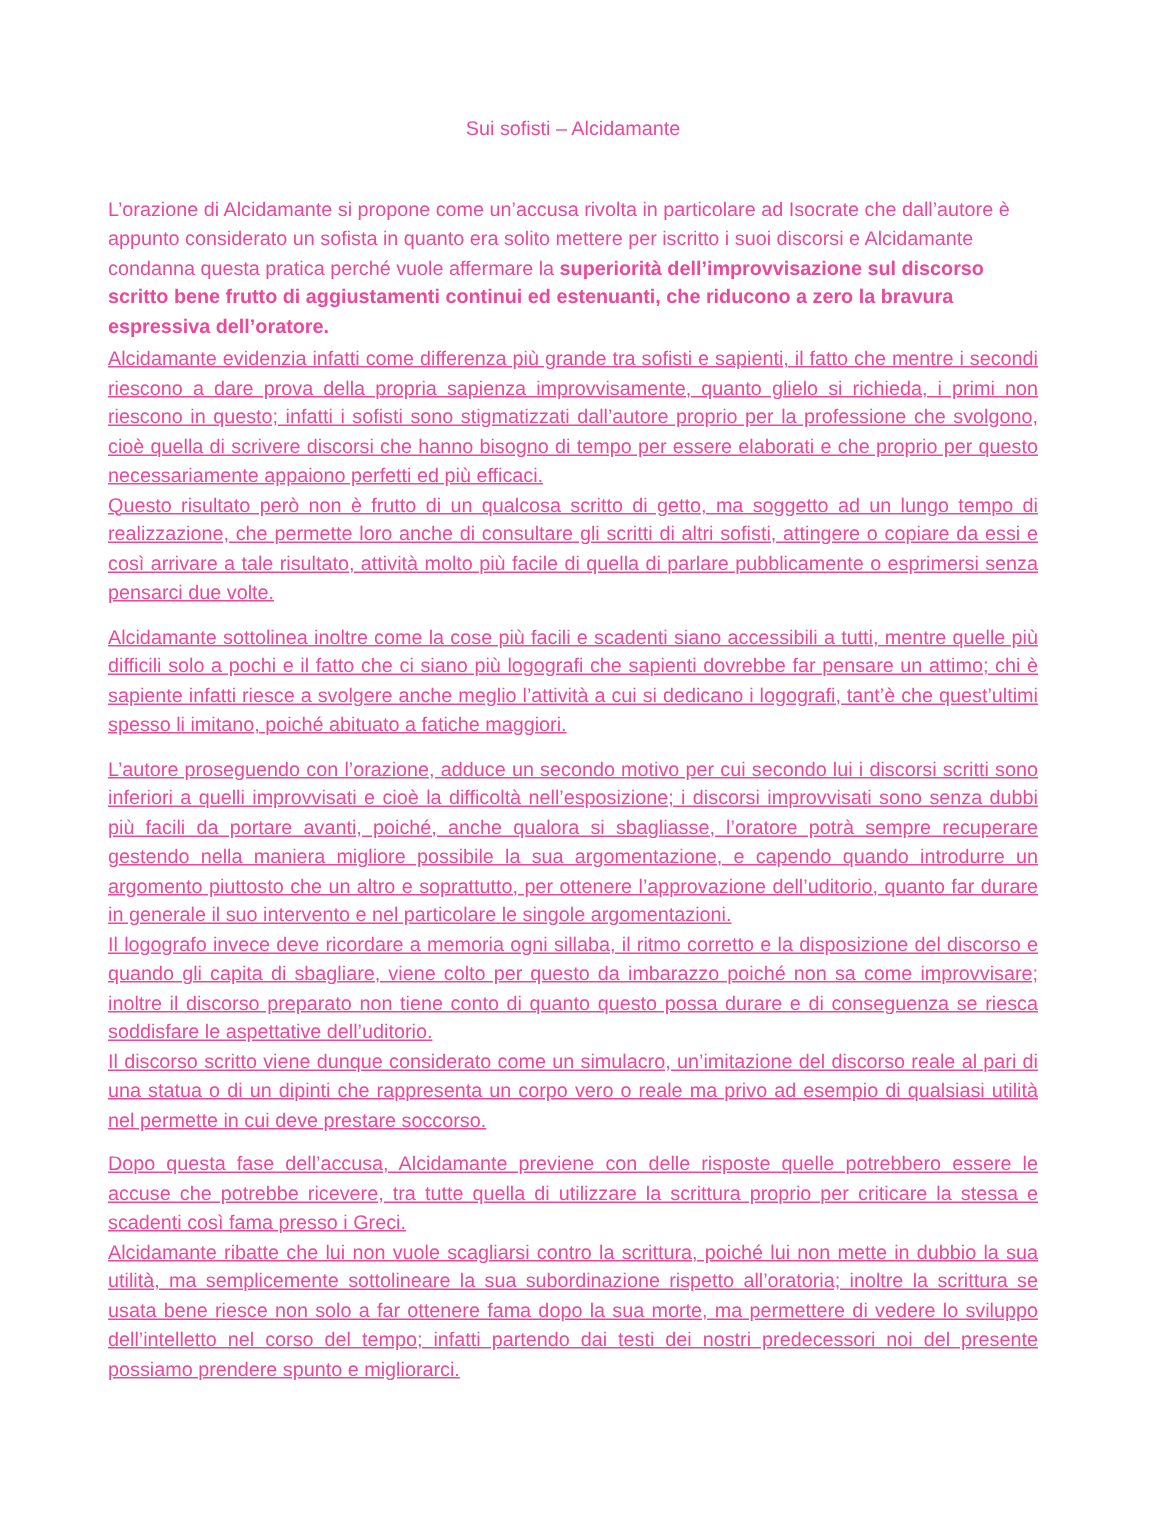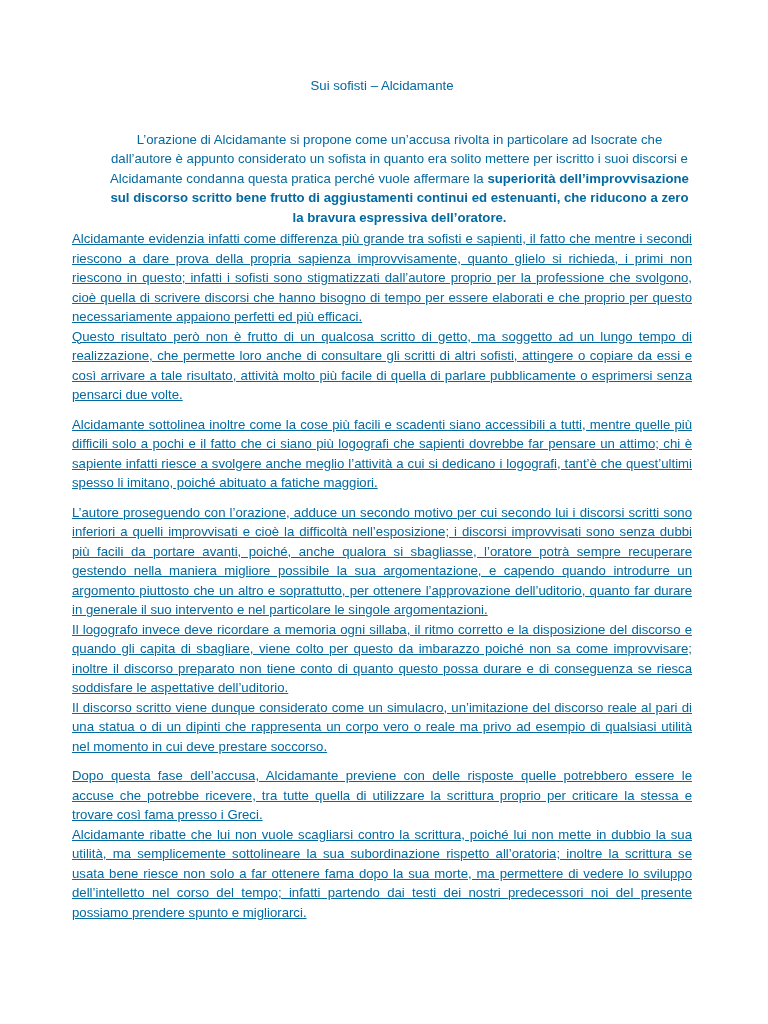--- a/index.html
+++ b/index.html
@@ -26,57 +26,56 @@
     margin: 0 0 34px 0;
     text-align: center;
     font-weight: 400;
   }
   .para {
     margin: 0 0 2px 0;
     text-align: justify;
     text-justify: inter-word;
   }
   .para.align-left {
-    text-align: center;
-    margin-left: 35px;
+    text-align: left;
   }
   .para-group {
     margin: 10px 0 2px 0;
   }
   .para-group .para {
     margin: 0;
     text-decoration: underline;
   }
   .emphasis-bold {
     font-weight: 700;
   }
 </style>
 </head>
 <body>
 
-<div class="page" style="background: rgb(255, 255, 255); color: #0369a1;">
+<div class="page" style="background: rgb(255, 255, 255); color: #ec4899;">
 
   <p class="doc-title">Sui sofisti – Alcidamante</p>
 
   <p class="para align-left"><span>L’orazione di Alcidamante si propone come un’accusa rivolta in particolare ad Isocrate che dall’autore è appunto considerato un sofista in quanto era solito mettere per iscritto i suoi discorsi e Alcidamante condanna questa pratica perché vuole affermare la </span><span class="emphasis-bold">superiorità dell’improvvisazione sul discorso scritto bene frutto di aggiustamenti continui ed estenuanti, che riducono a zero la bravura espressiva dell’oratore.</span></p>
 
 
   <div class="para-group" style="margin-top:2px;">
     <p class="para">Alcidamante evidenzia infatti come differenza più grande tra sofisti e sapienti, il fatto che mentre i secondi riescono a dare prova della propria sapienza improvvisamente, quanto glielo si richieda, i primi non riescono in questo; infatti i sofisti sono stigmatizzati dall’autore proprio per la professione che svolgono, cioè quella di scrivere discorsi che hanno bisogno di tempo per essere elaborati e che proprio per questo necessariamente appaiono perfetti ed più efficaci.</p>
     <p class="para">Questo risultato però non è frutto di un qualcosa scritto di getto, ma soggetto ad un lungo tempo di realizzazione, che permette loro anche di consultare gli scritti di altri sofisti, attingere o copiare da essi e così arrivare a tale risultato, attività molto più facile di quella di parlare pubblicamente o esprimersi senza pensarci due volte.</p>
   </div>
 
   <div class="para-group">
     <p class="para">Alcidamante sottolinea inoltre come la cose più facili e scadenti siano accessibili a tutti, mentre quelle più difficili solo a pochi e il fatto che ci siano più logografi che sapienti dovrebbe far pensare un attimo; chi è sapiente infatti riesce a svolgere anche meglio l’attività a cui si dedicano i logografi, tant’è che quest’ultimi spesso li imitano, poiché abituato a fatiche maggiori.</p>
   </div>
 
   <div class="para-group">
     <p class="para">L’autore proseguendo con l’orazione, adduce un secondo motivo per cui secondo lui i discorsi scritti sono inferiori a quelli improvvisati e cioè la difficoltà nell’esposizione; i discorsi improvvisati sono senza dubbi più facili da portare avanti, poiché, anche qualora si sbagliasse, l’oratore potrà sempre recuperare gestendo nella maniera migliore possibile la sua argomentazione, e capendo quando introdurre un argomento piuttosto che un altro e soprattutto, per ottenere l’approvazione dell’uditorio, quanto far durare in generale il suo intervento e nel particolare le singole argomentazioni.</p>
     <p class="para">Il logografo invece deve ricordare a memoria ogni sillaba, il ritmo corretto e la disposizione del discorso e quando gli capita di sbagliare, viene colto per questo da imbarazzo poiché non sa come improvvisare; inoltre il discorso preparato non tiene conto di quanto questo possa durare e di conseguenza se riesca soddisfare le aspettative dell’uditorio.</p>
-    <p class="para">Il discorso scritto viene dunque considerato come un simulacro, un’imitazione del discorso reale al pari di una statua o di un dipinti che rappresenta un corpo vero o reale ma privo ad esempio di qualsiasi utilità nel momento in cui deve prestare soccorso.</p>
+    <p class="para">Il discorso scritto viene dunque considerato come un simulacro, un’imitazione del discorso reale al pari di una statua o di un dipinti che rappresenta un corpo vero o reale ma privo ad esempio di qualsiasi utilità nel permette in cui deve prestare soccorso.</p>
   </div>
 
   <div class="para-group">
-    <p class="para">Dopo questa fase dell’accusa, Alcidamante previene con delle risposte quelle potrebbero essere le accuse che potrebbe ricevere, tra tutte quella di utilizzare la scrittura proprio per criticare la stessa e trovare così fama presso i Greci.</p>
+    <p class="para">Dopo questa fase dell’accusa, Alcidamante previene con delle risposte quelle potrebbero essere le accuse che potrebbe ricevere, tra tutte quella di utilizzare la scrittura proprio per criticare la stessa e scadenti così fama presso i Greci.</p>
     <p class="para">Alcidamante ribatte che lui non vuole scagliarsi contro la scrittura, poiché lui non mette in dubbio la sua utilità, ma semplicemente sottolineare la sua subordinazione rispetto all’oratoria; inoltre la scrittura se usata bene riesce non solo a far ottenere fama dopo la sua morte, ma permettere di vedere lo sviluppo dell’intelletto nel corso del tempo; infatti partendo dai testi dei nostri predecessori noi del presente possiamo prendere spunto e migliorarci.</p>
   </div>
 
 </div>
 
 </body></html>

